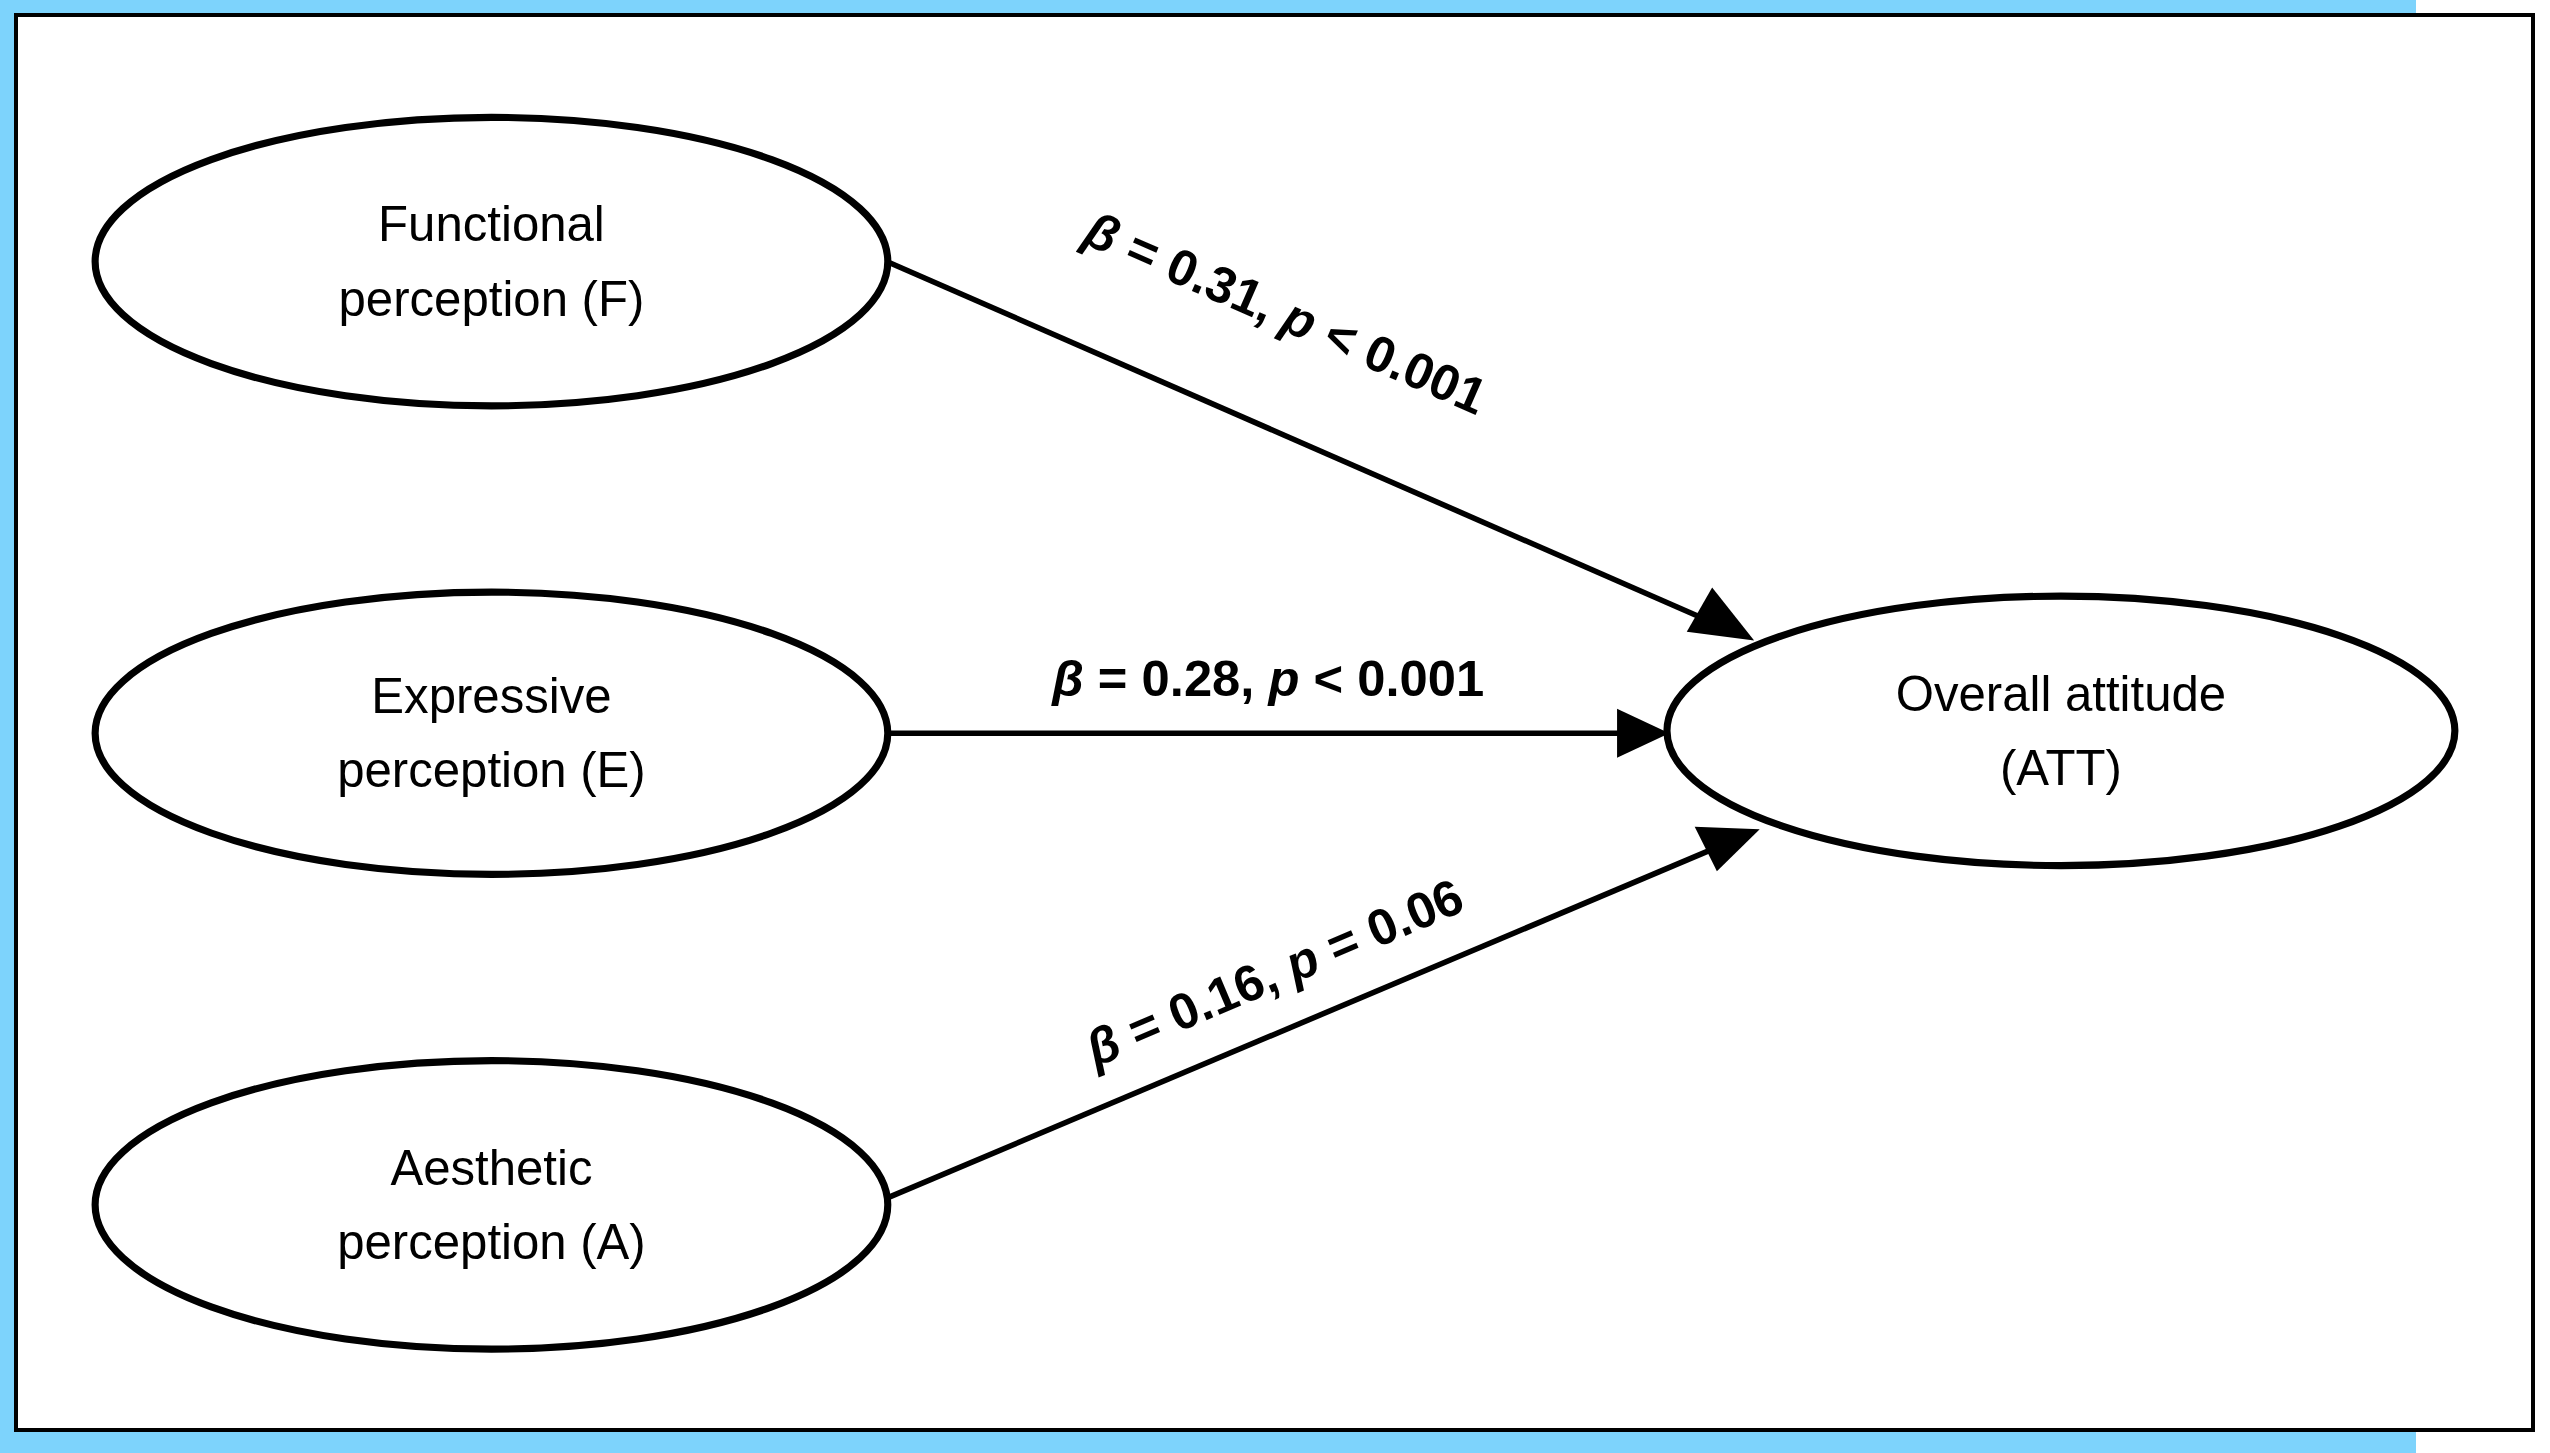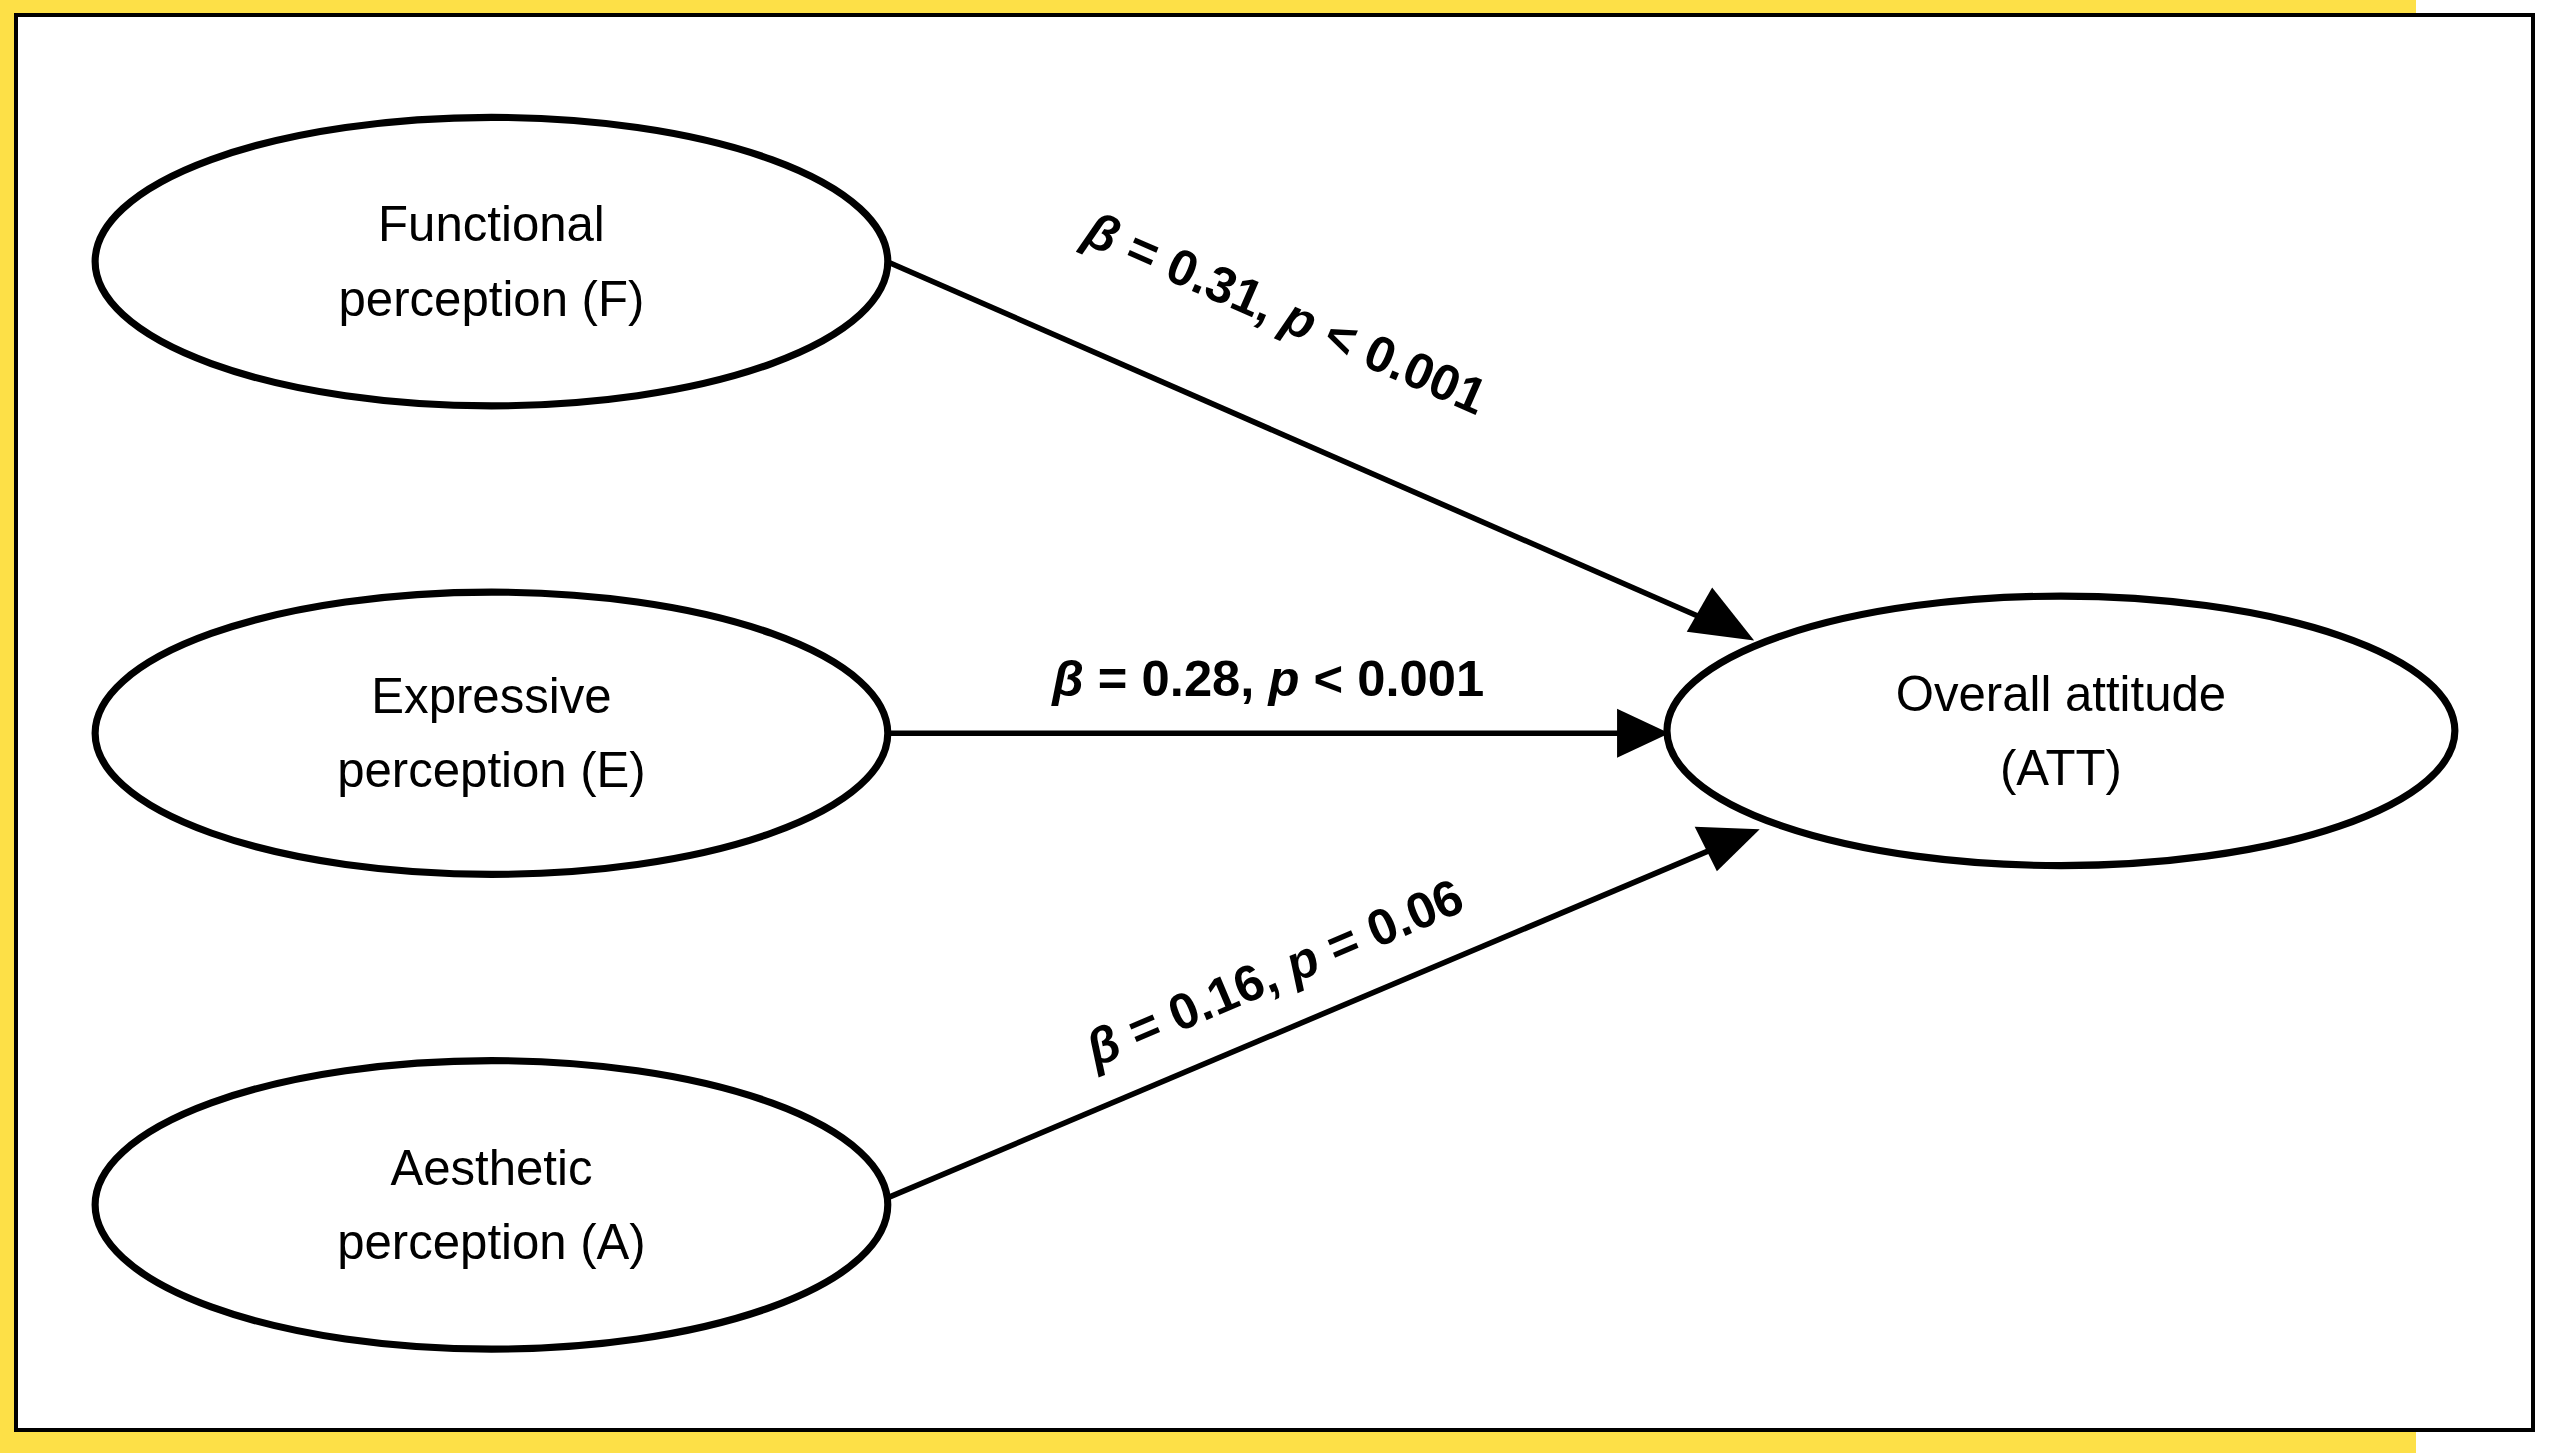--- a/index.html
+++ b/index.html
@@ -10,21 +10,21 @@
   body {
     width: 2550px;
     height: 1453px;
     font-family: "Liberation Sans", sans-serif;
     overflow: hidden;
   }
   #figure-root {
     position: relative;
     width: 2416px;
     height: 1453px;
-    background: #fde047;
+    background: #7dd3fc;
   }
   #diagram-frame {
     position: absolute;
     left: 14.3px;
     top: 12.7px;
     width: 2521px;
     height: 1419px;
     border: 4px solid #000000;
     box-sizing: border-box;
     background: #ffffff;

